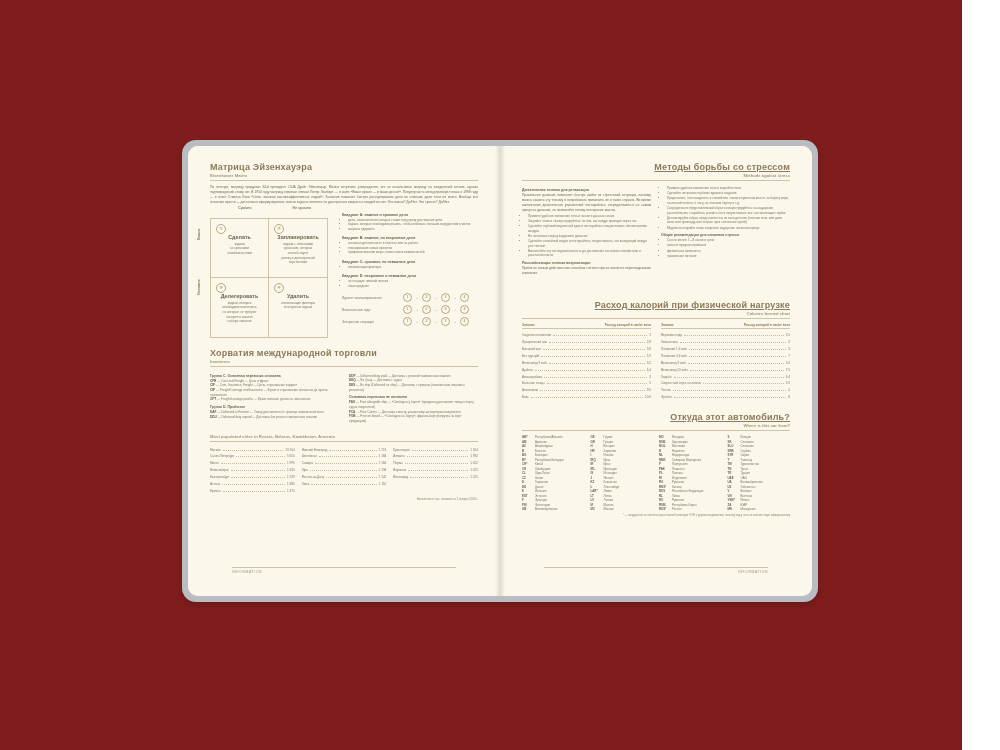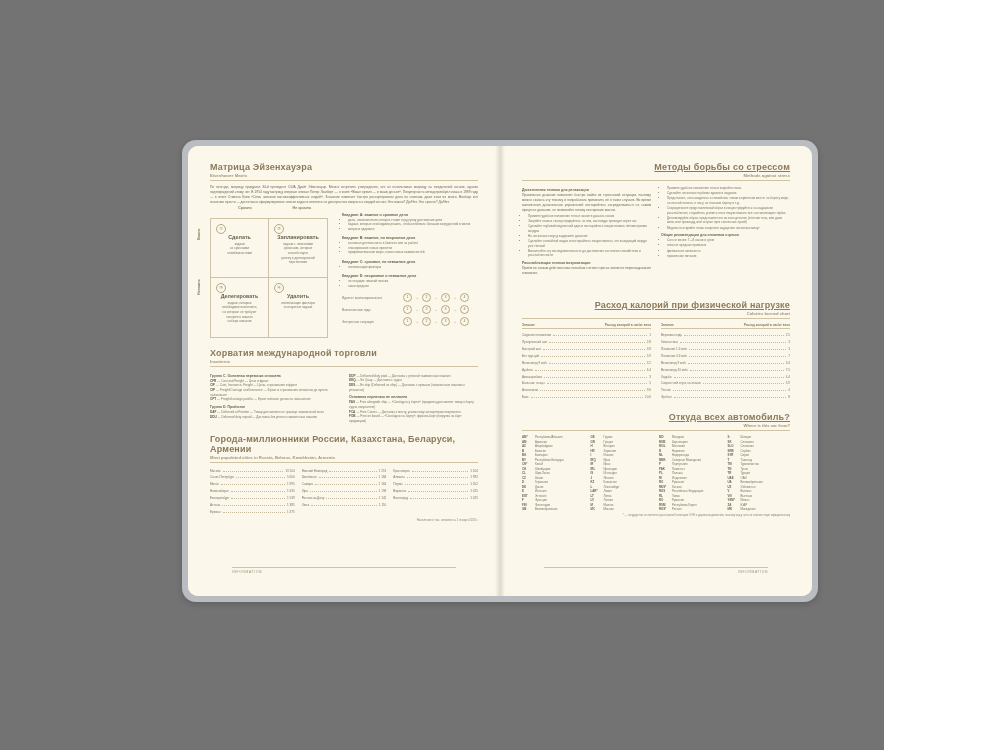--- a/index.html
+++ b/index.html
@@ -8,23 +8,23 @@
     background: #ffffff;
   }
   body {
     width: 1000px;
     height: 750px;
     font-family: "Liberation Sans", sans-serif;
     overflow: hidden;
   }
   .stage {
     position: relative;
-    width: 884px;
+    width: 962px;
     height: 750px;
-    background: #737373;
+    background: #7f1d1d;
   }
   
   .cover {
     position: absolute;
     left: 182px;
     top: 140px;
     width: 636px;
     height: 462px;
     background: #b9bcc0;
     border-radius: 14px;
@@ -441,21 +441,20 @@
                 <div class="blk-line"><b>DES</b> — Ex ship (Delivered ex ship) — Доставка с причала (таможенные пошлины уплачены)</div>
                 <div class="blk-head">Основная перевозка не оплачена</div>
                 <div class="blk-line"><b>FAS</b> — Free alongside ship — «Свободно у борта» (продавец доставляет товар к борту судна покупателя)</div>
                 <div class="blk-line"><b>FCA</b> — Free Carrier — Доставка к месту, указанному экспортёром покупателя</div>
                 <div class="blk-line"><b>FOB</b> — Free on board — «Свободно на борту», франко-борт (погрузка на борт продавцом)</div>
               </div>
             </div>
           </div>
 
           <div style="margin-top:10px;">
-            <div class="sec-title">Города-миллионники России, Казахстана, Беларуси, Армении</div>
             <div class="sec-sub">Most populated cities in Russia, Belarus, Kazakhstan, Armenia</div>
             <div class="rule"></div>
             <div class="cols3">
               <div>
                 <div class="leader">
                     <span class="nm">Москва</span>
                     <span class="dots"></span>
                     <span class="val">13 104</span>
                   </div>
                 <div class="leader">
@@ -712,21 +711,21 @@
                 <div class="leader">
                     <span class="nm">Футбол</span>
                     <span class="dots"></span>
                     <span class="val">8</span>
                   </div>
               </div>
             </div>
           </div>
 
           <div style="margin-top:12px;">
-            <div class="sec-title right">Откуда всех автомобиль?</div>
+            <div class="sec-title right">Откуда этот автомобиль?</div>
             <div class="sec-sub right">Where is this car from?</div>
             <div class="rule"></div>
             <div class="codes" id="car-codes">
                 <div>
                   <div class="code-row">
                     <span class="k">AM*</span>
                     <span class="v">Республика/Абхазия</span>
                   </div>
                   <div class="code-row">
                     <span class="k">AM</span>

